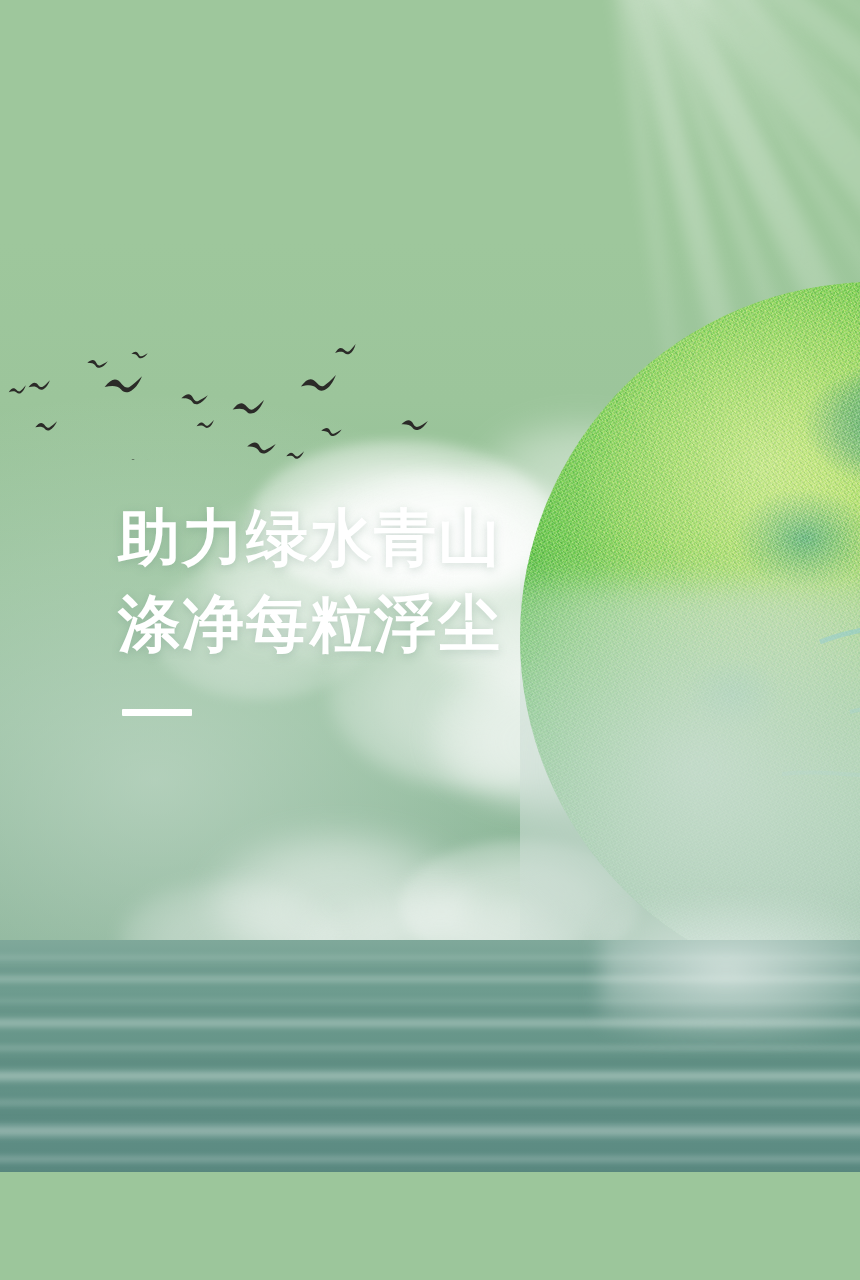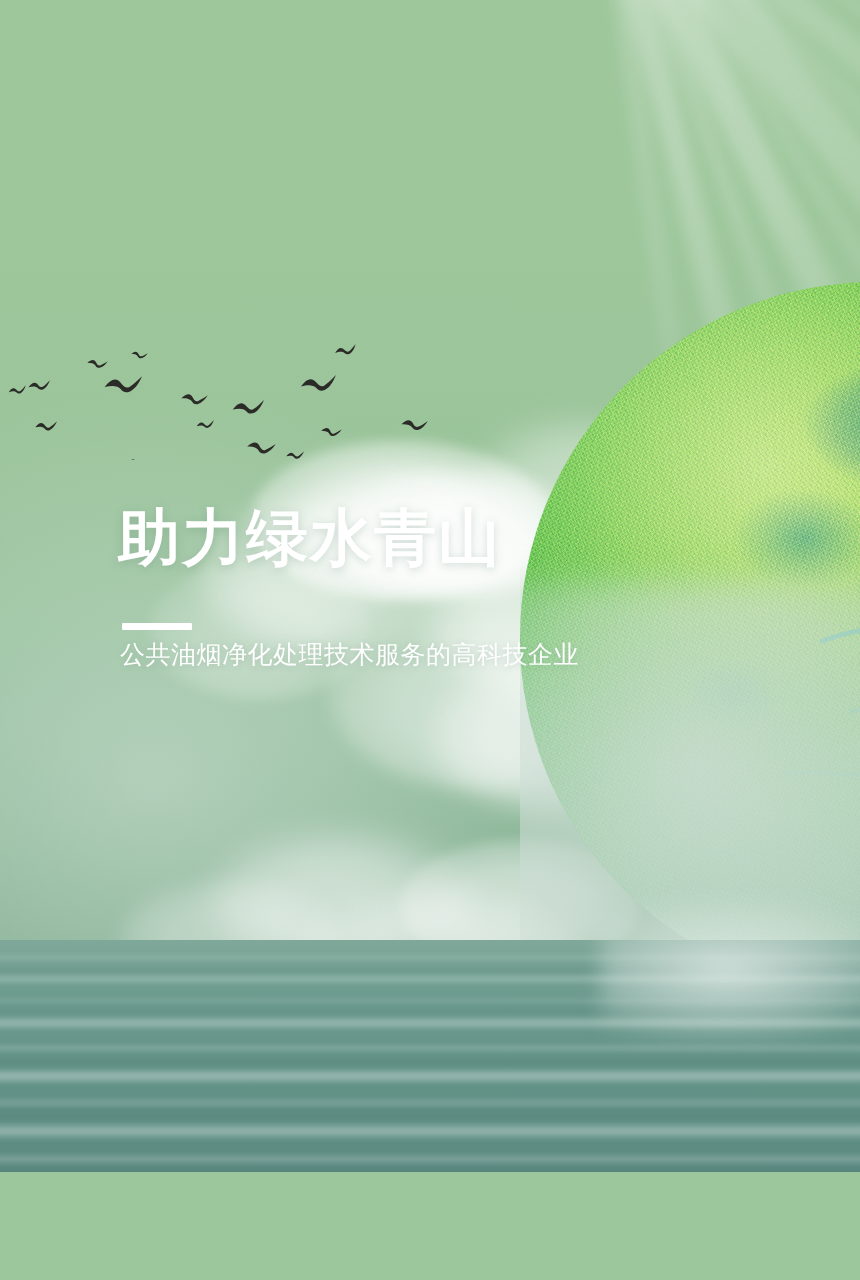--- a/index.html
+++ b/index.html
@@ -280,17 +280,17 @@
       <path d="M0 10 C 8 1, 14 0, 19 8 C 22 12, 24 13, 27 12 C 31 10, 36 6, 42 1 C 38 9, 33 15, 27 17 C 23 18, 20 17, 18 14 C 14 9, 8 9, 0 10 Z" fill="#2b2b28" transform="translate(248,110) rotate(7) scale(0.6666666666666666)"></path>
       <path d="M0 10 C 8 1, 14 0, 19 8 C 22 12, 24 13, 27 12 C 31 10, 36 6, 42 1 C 38 9, 33 15, 27 17 C 23 18, 20 17, 18 14 C 14 9, 8 9, 0 10 Z" fill="#2b2b28" transform="translate(300,48) rotate(-6) scale(0.8571428571428571)"></path>
       <path d="M0 10 C 8 1, 14 0, 19 8 C 22 12, 24 13, 27 12 C 31 10, 36 6, 42 1 C 38 9, 33 15, 27 17 C 23 18, 20 17, 18 14 C 14 9, 8 9, 0 10 Z" fill="#2b2b28" transform="translate(322,96) rotate(9) scale(0.47619047619047616)"></path>
       <path d="M0 10 C 8 1, 14 0, 19 8 C 22 12, 24 13, 27 12 C 31 10, 36 6, 42 1 C 38 9, 33 15, 27 17 C 23 18, 20 17, 18 14 C 14 9, 8 9, 0 10 Z" fill="#2b2b28" transform="translate(334,18) rotate(-12) scale(0.5238095238095238)"></path>
       <path d="M0 10 C 8 1, 14 0, 19 8 C 22 12, 24 13, 27 12 C 31 10, 36 6, 42 1 C 38 9, 33 15, 27 17 C 23 18, 20 17, 18 14 C 14 9, 8 9, 0 10 Z" fill="#2b2b28" transform="translate(402,88) rotate(5) scale(0.6190476190476191)"></path>
       <path d="M0 10 C 8 1, 14 0, 19 8 C 22 12, 24 13, 27 12 C 31 10, 36 6, 42 1 C 38 9, 33 15, 27 17 C 23 18, 20 17, 18 14 C 14 9, 8 9, 0 10 Z" fill="#2b2b28" transform="translate(286,122) rotate(-4) scale(0.42857142857142855)"></path>
     </svg>
 
   <div class="copy">
     <div class="headline">助力绿水青山</div>
+    <div class="headline">涤净每粒浮尘</div>
     <div class="divider"></div>
-    <div class="subcopy" style="margin-top:4px">公共油烟净化处理技术服务的高科技企业</div>
   </div>
 
 </div>
 
 </body></html>

